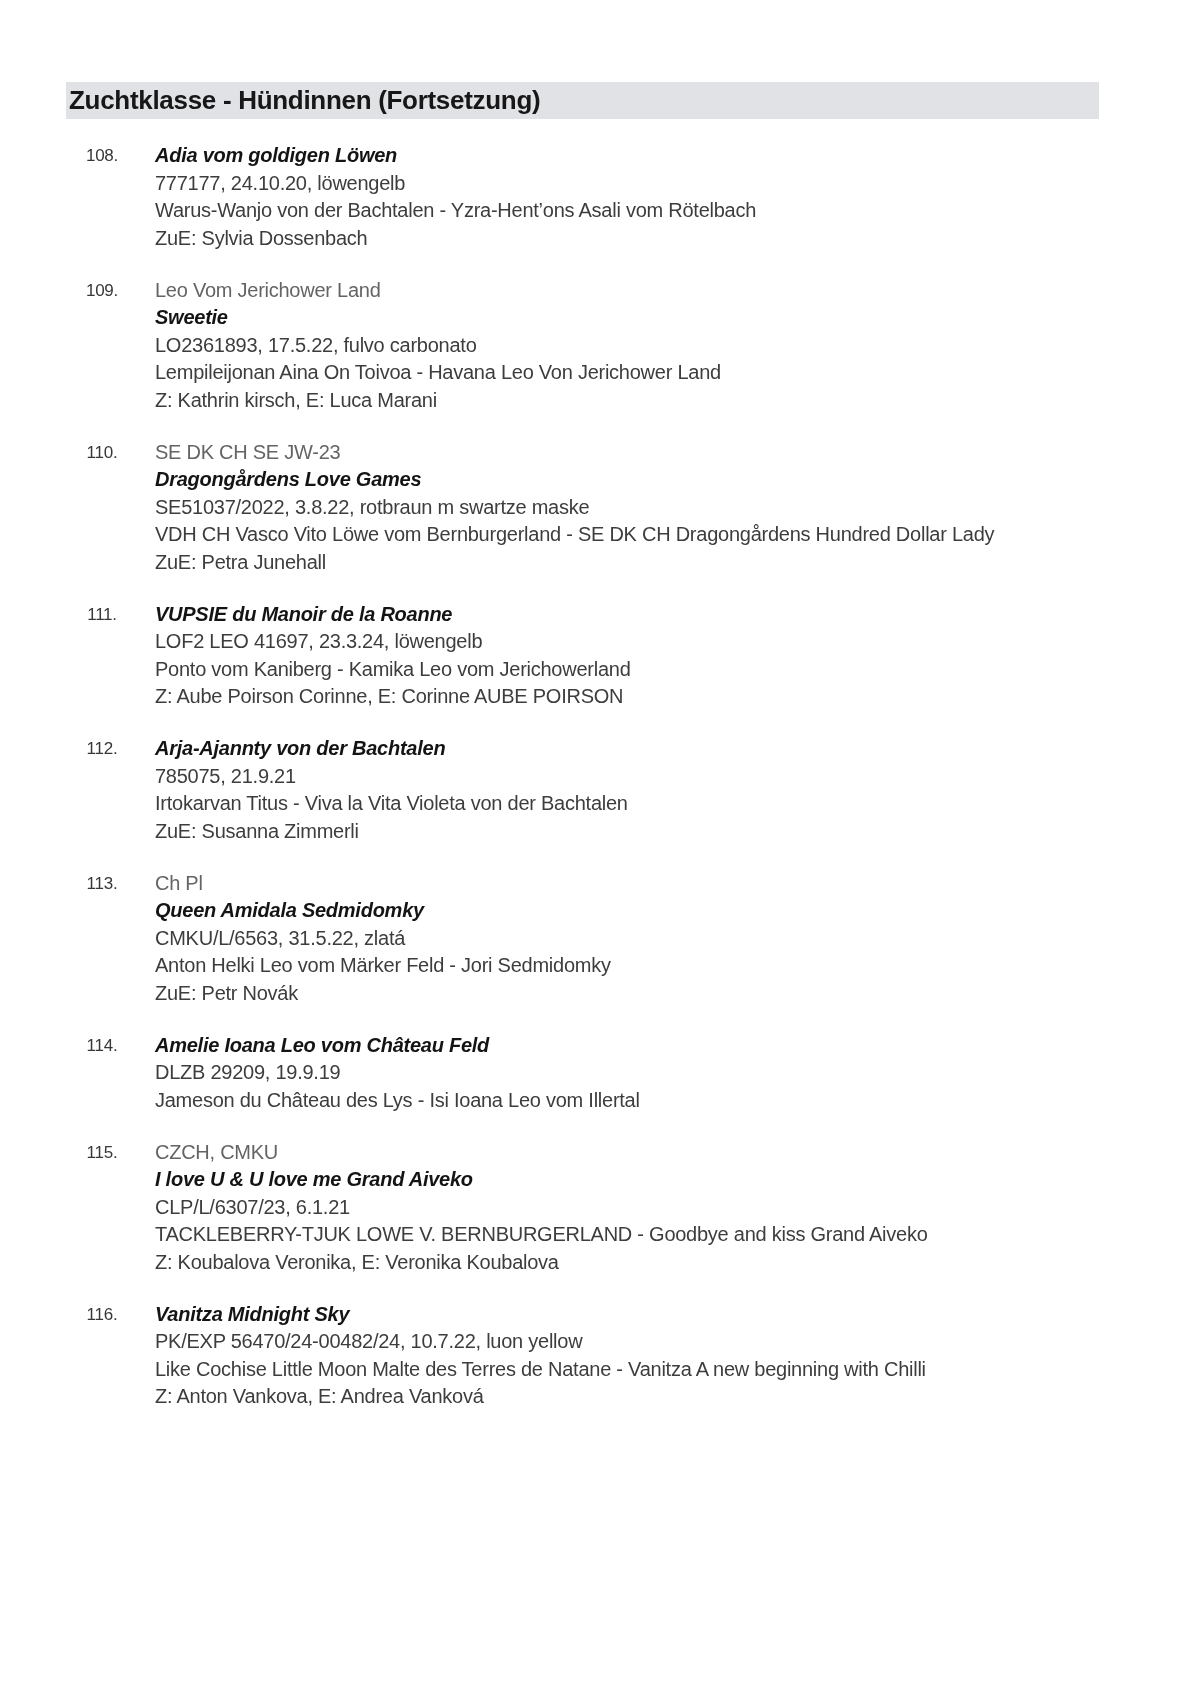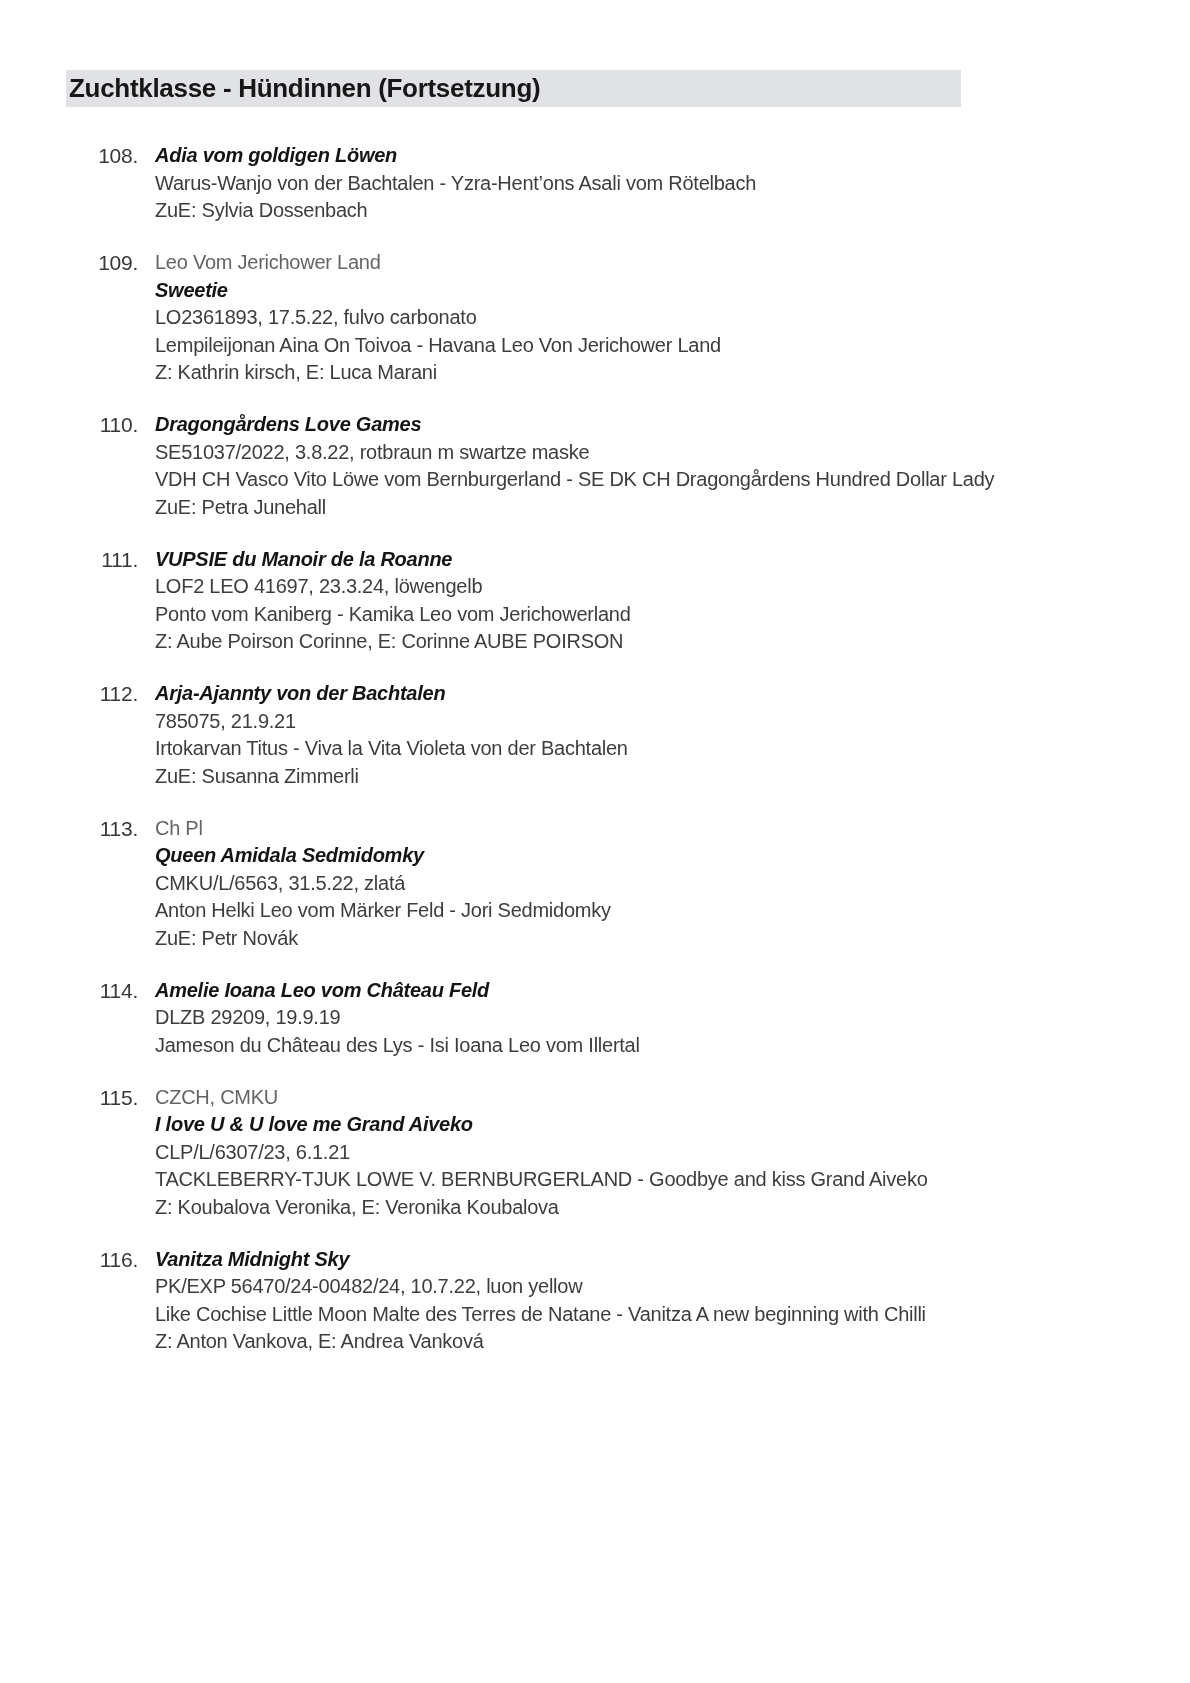--- a/index.html
+++ b/index.html
@@ -11,22 +11,22 @@
     position: relative;
     width: 1190px;
     height: 1683px;
     background: #ffffff;
     overflow: hidden;
     font-family: "Liberation Sans", sans-serif;
   }
   .header-bar {
     position: absolute;
     left: 66px;
-    top: 70px;
-    width: 895px;
+    top: 82px;
+    width: 1033px;
     height: 37px;
     background: #e0e2e5;
     display: flex;
     align-items: center;
   }
   .header-title {
     font-size: 26px;
     font-weight: bold;
     color: #171717;
     padding-left: 3px;
@@ -40,22 +40,22 @@
     width: 1060px;
   }
   .entry {
     display: flex;
     align-items: flex-start;
     margin: 0 0 24.5px 0;
   }
   .num {
     flex: none;
     width: 72px;
-    text-align: right;
-    font-size: 21px;
+    text-align: center;
+    font-size: 17px;
     line-height: 27.5px;
     color: #373737;
     letter-spacing: -0.25px;
   }
   .content {
     margin-left: 17px;
     max-width: 920px;
     font-size: 20px;
     line-height: 27.5px;
     color: #3d3d3d;
@@ -76,39 +76,41 @@
 <div class="page">
   <div class="header-bar">
     <span class="header-title">Zuchtklasse - Hündinnen (Fortsetzung)</span>
   </div>
   <div class="entries" id="entries">
   <div class="entry">
     <div class="num">108.</div>
     <div class="content">
 
       <div class="dogname">Adia vom goldigen Löwen</div>
+      <div class="reg">777177, 24.10.20, löwengelb</div>
       <div class="parents">Warus-Wanjo von der Bachtalen - Yzra-Hent’ons Asali vom Rötelbach</div>
       <div class="breeder">ZuE: Sylvia Dossenbach</div>
     </div>
   </div>
 
   <div class="entry">
     <div class="num">109.</div>
     <div class="content">
       <div class="titles">Leo Vom Jerichower Land</div>
       <div class="dogname">Sweetie</div>
       <div class="reg">LO2361893, 17.5.22, fulvo carbonato</div>
       <div class="parents">Lempileijonan Aina On Toivoa - Havana Leo Von Jerichower Land</div>
       <div class="breeder">Z: Kathrin kirsch, E: Luca Marani</div>
     </div>
   </div>
 
   <div class="entry">
     <div class="num">110.</div>
     <div class="content">
+      <div class="titles">SE DK CH SE JW-23</div>
       <div class="dogname">Dragongårdens Love Games</div>
       <div class="reg">SE51037/2022, 3.8.22, rotbraun m swartze maske</div>
       <div class="parents">VDH CH Vasco Vito Löwe vom Bernburgerland - SE DK CH Dragongårdens Hundred Dollar Lady</div>
       <div class="breeder">ZuE: Petra Junehall</div>
     </div>
   </div>
 
   <div class="entry">
     <div class="num">111.</div>
     <div class="content">

